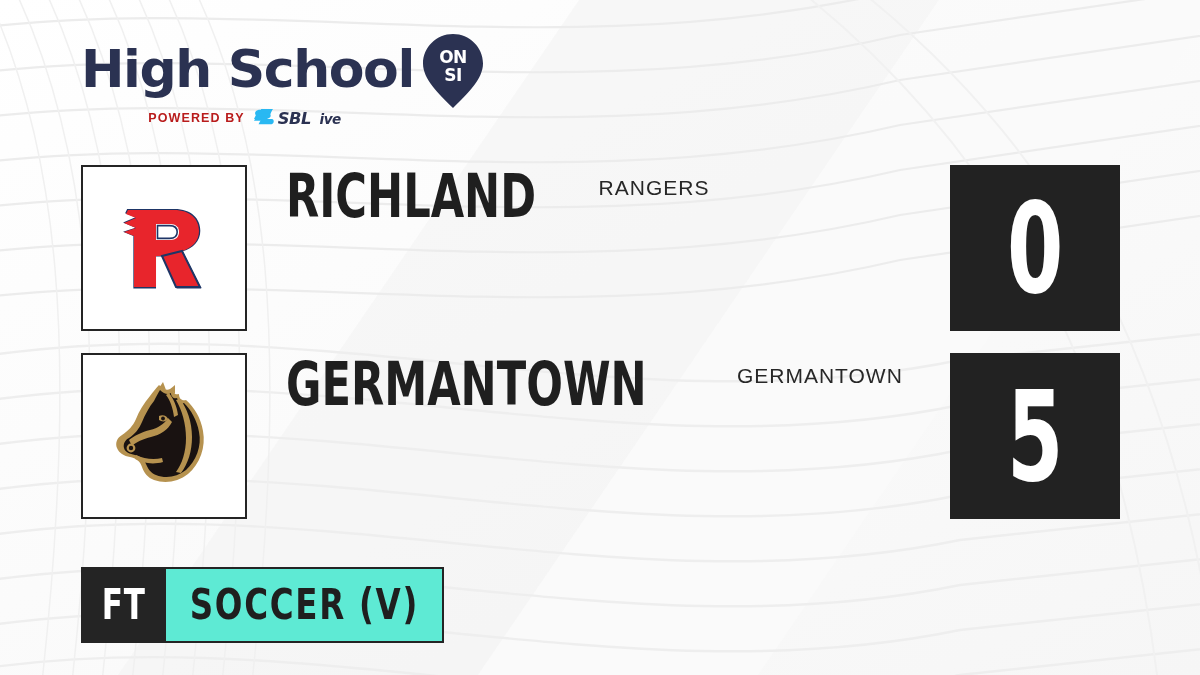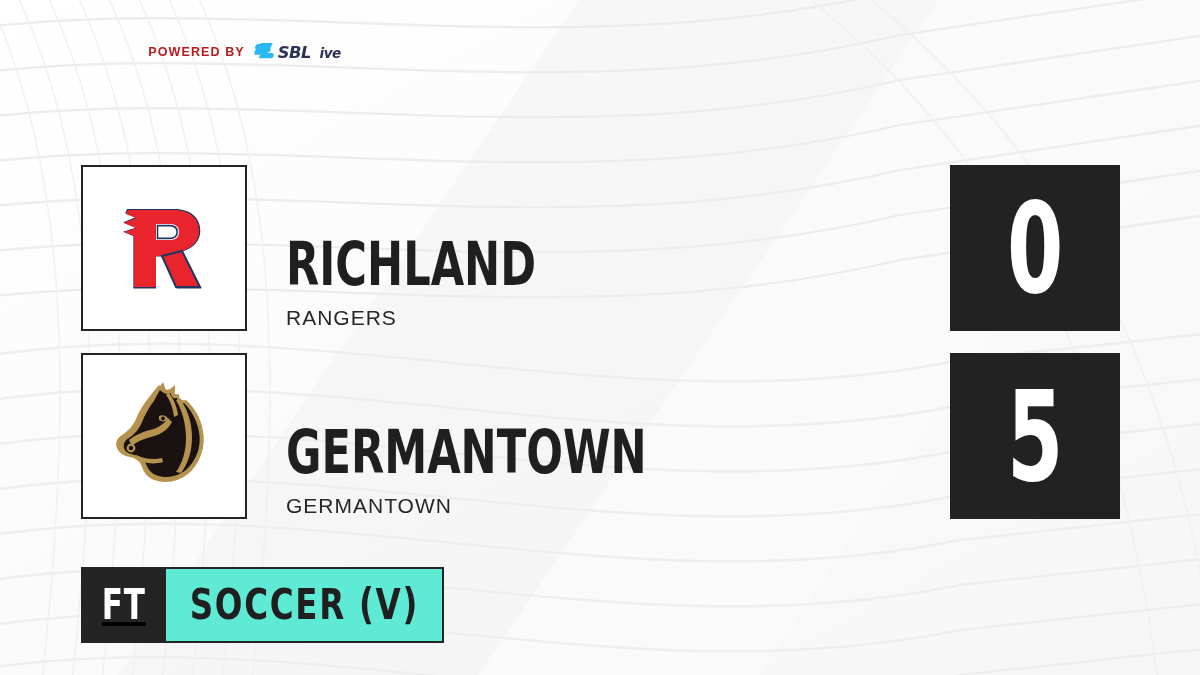--- a/index.html
+++ b/index.html
@@ -105,22 +105,21 @@
     justify-content: center;
   }
   .logo-box svg { display: block; }
 
   .team-text {
     position: absolute;
     left: 205px;
     top: 0;
     height: 166px;
     display: flex;
-    flex-direction: column;
-    justify-content: flex-end;
+    justify-content: center;
   }
   .team-name {
     font-family: "DejaVu Sans Condensed", "Liberation Sans Narrow", "Liberation Sans", sans-serif;
     font-size: 60px;
     font-weight: bold;
     color: #1f1f1f;
     line-height: 62px;
     letter-spacing: 0px;
     transform: scaleX(0.8);
     transform-origin: left center;
@@ -166,21 +165,20 @@
     height: 76px;
     display: flex;
     align-items: stretch;
   }
   .status-period {
     width: 85px;
     background: #242424;
     display: flex;
     align-items: center;
     justify-content: center;
-    text-decoration: underline;
   }
   .status-period-label {
     font-family: "DejaVu Sans Condensed", "Liberation Sans Narrow", "Liberation Sans", sans-serif;
     font-size: 42px;
     font-weight: bold;
     color: #ffffff;
     line-height: 42px;
     transform: scaleX(0.82);
     letter-spacing: 1px;
   }
@@ -260,20 +258,28 @@
       </g>
 
       <g fill="none" stroke="#f1f1f1" stroke-width="2">
         <path d="M760,-40 C 980,120 1120,340 1160,700"></path>
         <path d="M820,-40 C 1040,120 1180,340 1220,700"></path>
       </g>
     </g>
   </svg>
 
   <div class="brand">
+    <div class="brand-title-row">
+      <div class="brand-title">High School</div>
+      <svg class="onsi-pin" viewBox="0 0 62 76" xmlns="http://www.w3.org/2000/svg">
+        <path d="M31 1 C 14.5 1 1 14.2 1 30.5 C 1 46 16 60 31 75 C 46 60 61 46 61 30.5 C 61 14.2 47.5 1 31 1 Z" fill="#2b3252"></path>
+        <text x="31" y="30" text-anchor="middle" font-family="DejaVu Sans, sans-serif" font-size="17" font-weight="bold" fill="#ffffff" letter-spacing="-0.5">ON</text>
+        <text x="31" y="48" text-anchor="middle" font-family="DejaVu Sans, sans-serif" font-size="17" font-weight="bold" fill="#ffffff" letter-spacing="-0.5">SI</text>
+      </svg>
+    </div>
     <div class="powered-row">
       <span class="powered-by">POWERED BY</span>
       <svg class="sblive-mark" viewBox="0 0 132 22" xmlns="http://www.w3.org/2000/svg">
 
         <path d="M20 2 L7 2 C 2 2 0 5 2 8 L 9 8 L 2 8 L 0 12 L 13 12 C 18 12 19 9 18 7 L 9 7 L 18 7 Z" fill="#29b8f2"></path>
         <path d="M21 1 L8 1 L 5 6 L 17 6 Z" fill="#29b8f2"></path>
         <path d="M16 9 L3 9 L 0 14 L 13 14 Z" fill="#29b8f2"></path>
         <path d="M20 12 L8 12 L 5 18 L 18 18 C 22 18 23 13 20 12 Z" fill="#29b8f2"></path>
 
         <text x="26" y="18" font-family="DejaVu Sans, sans-serif" font-size="18" font-weight="bold" font-style="italic" fill="#2b3252" letter-spacing="-0.5">SBL</text>

